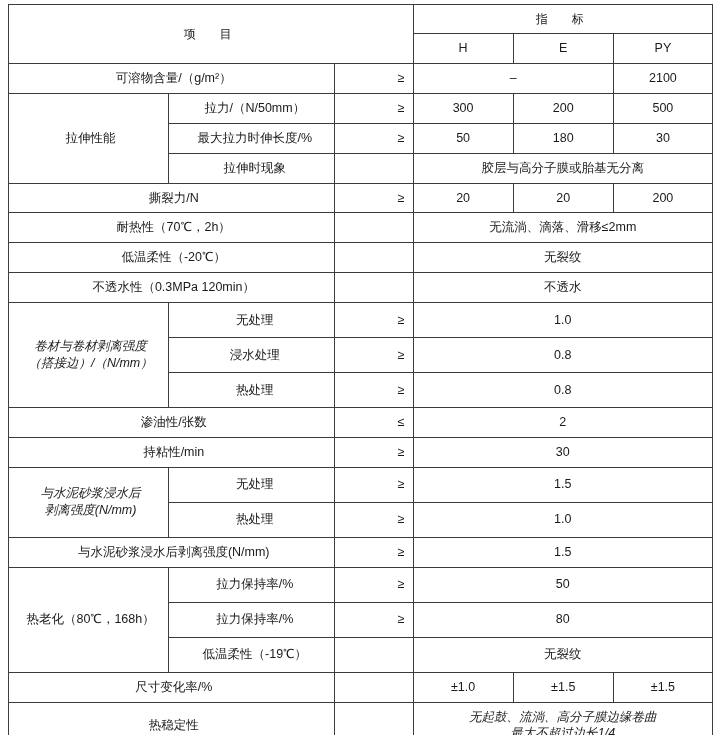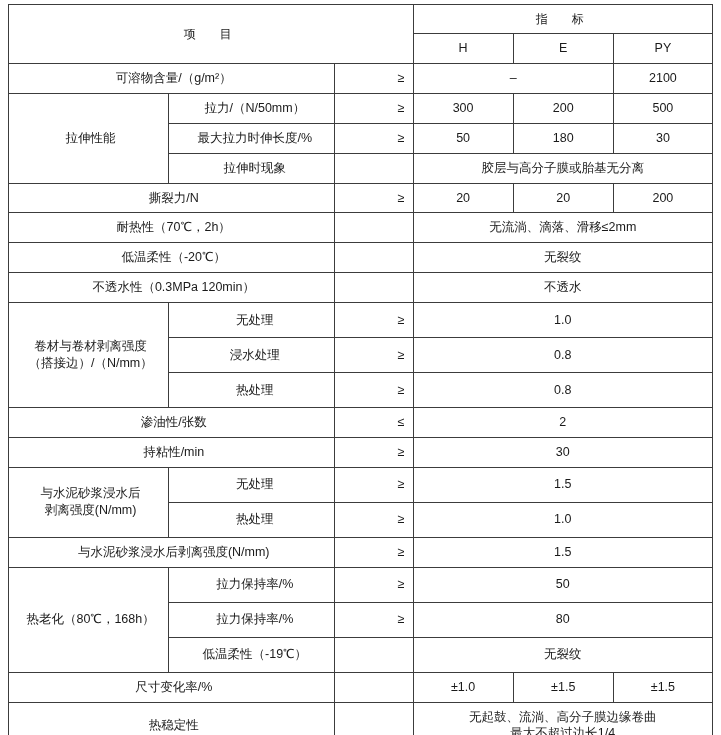--- a/index.html
+++ b/index.html
@@ -52,20 +52,21 @@
   }
   .hdr-title {
     font-size: 12px;
     letter-spacing: 6px;
   }
   .hdr-sub {
     font-size: 12.5px;
   }
   .two-line {
     line-height: 1.5;
+    font-style: italic;
   }
   .sub-left {
     text-align: left;
   }
   .sub-left .cell-pad {
     padding-left: 14px;
   }
   .tall {
     height: 34px;
   }

